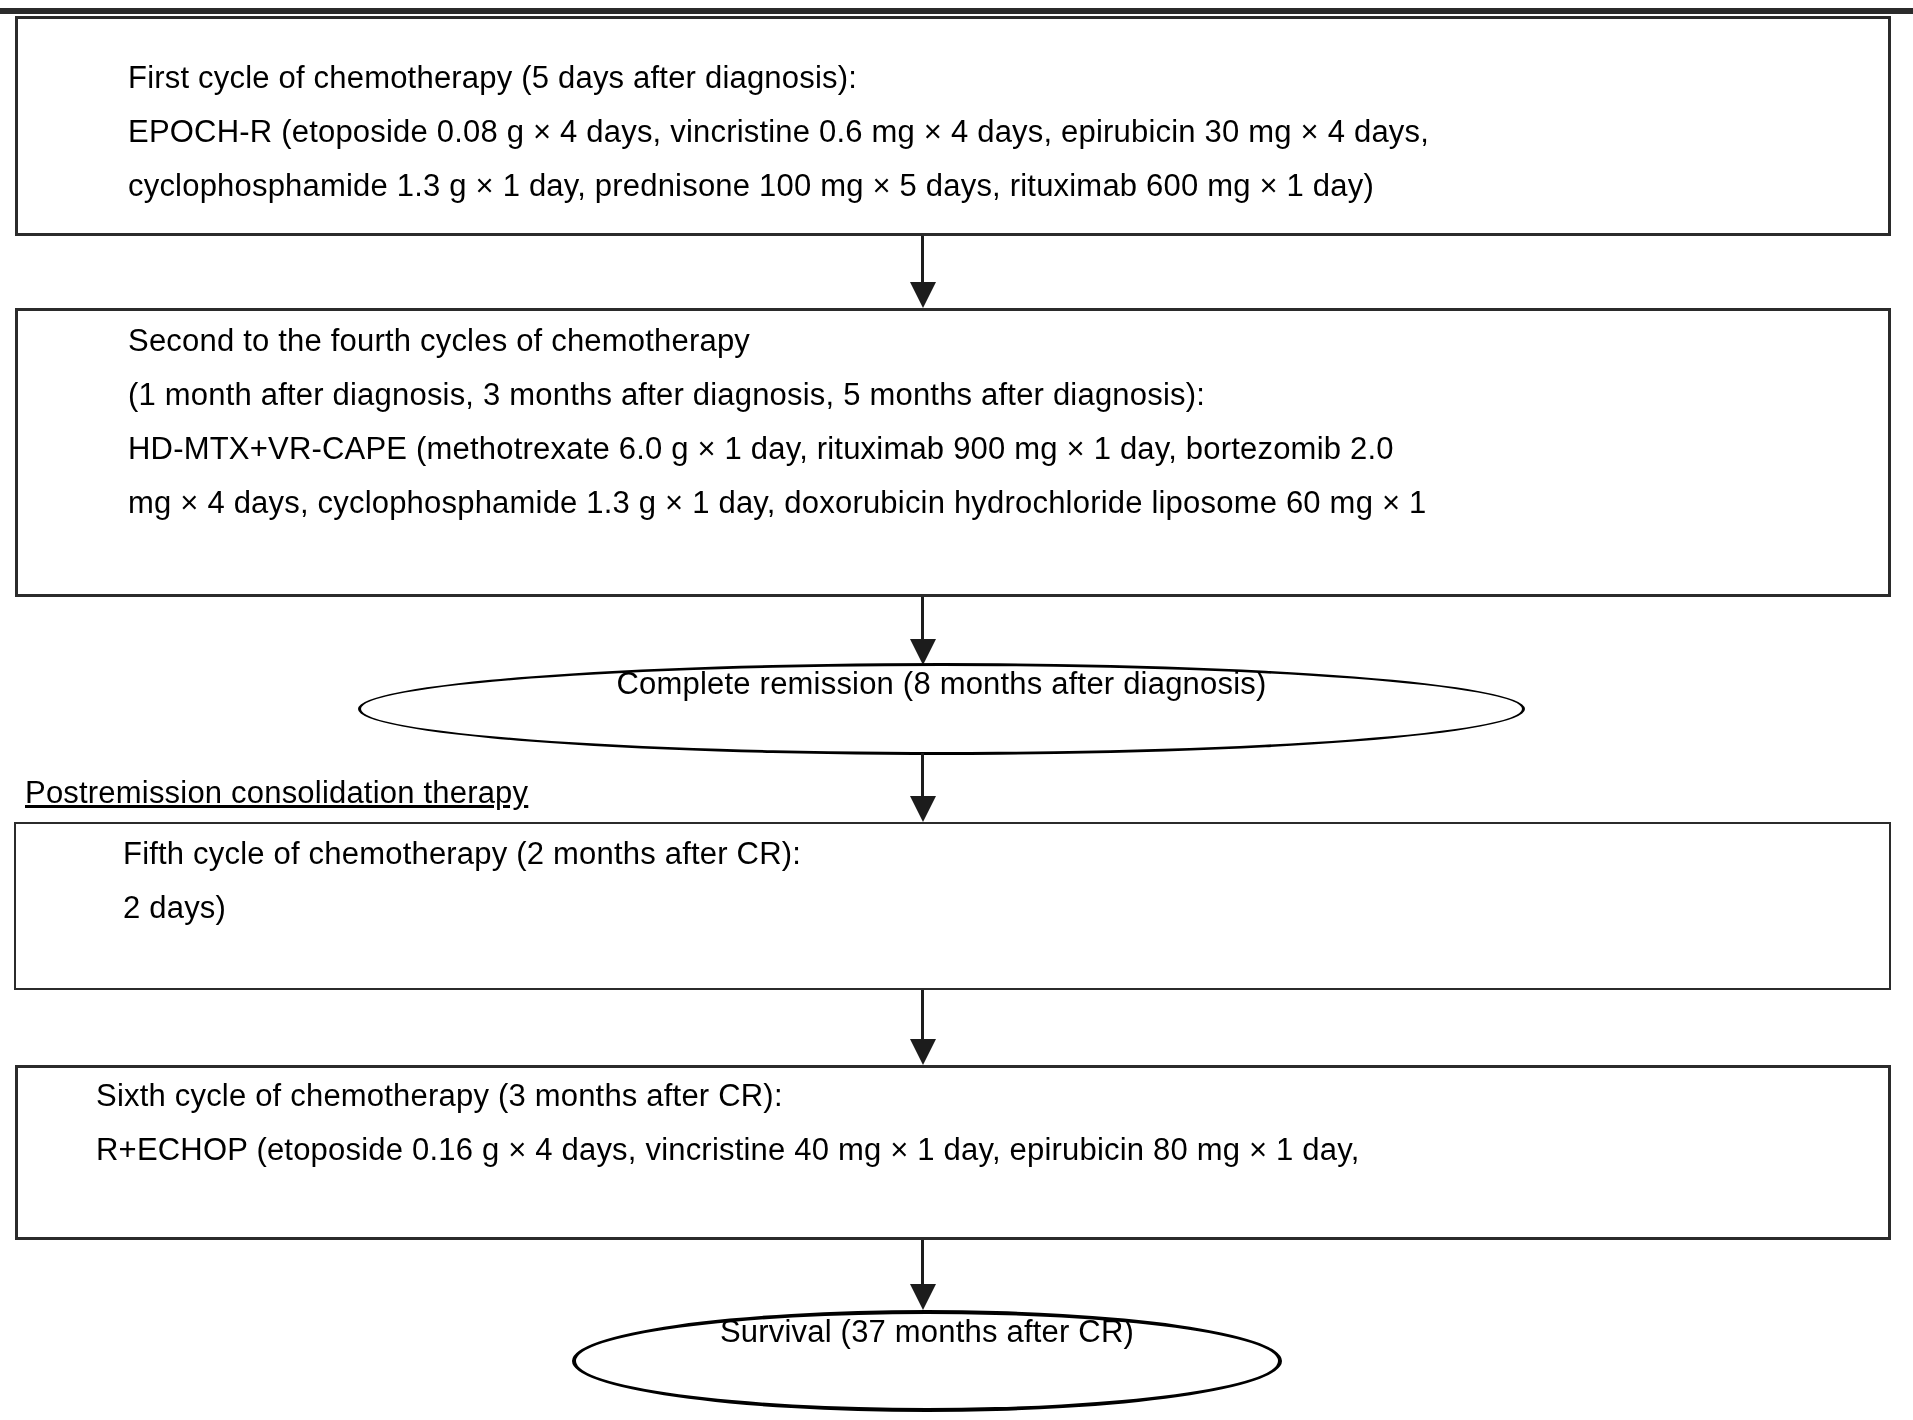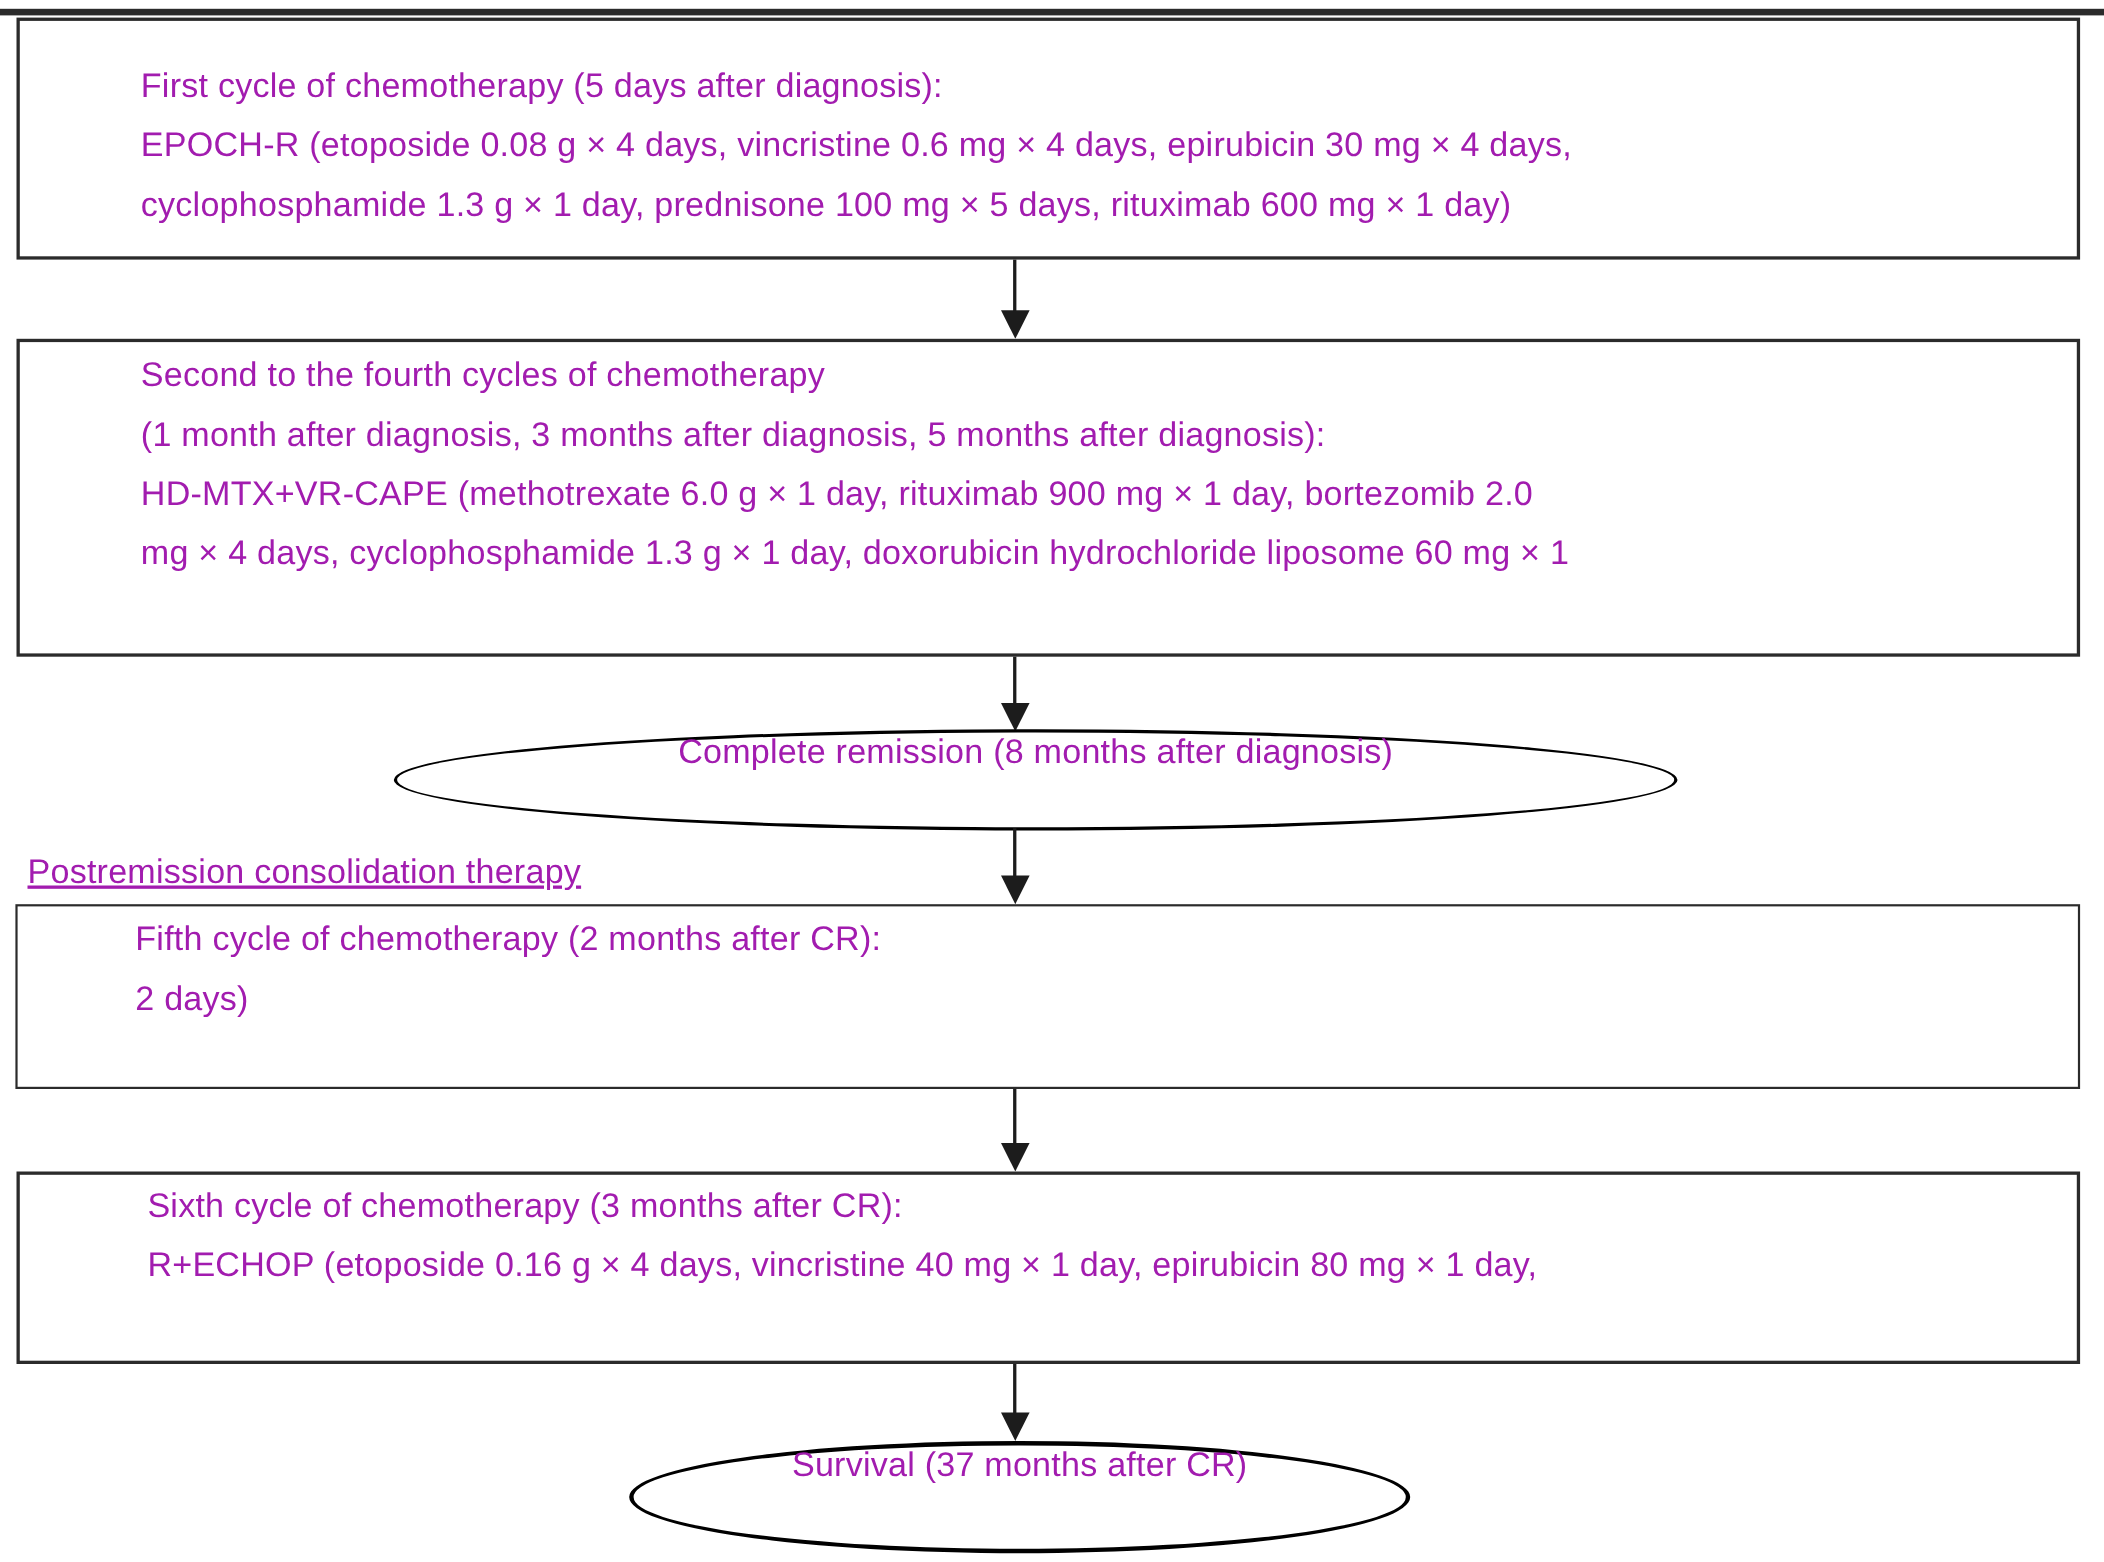--- a/index.html
+++ b/index.html
@@ -2,21 +2,21 @@
 <html><head>
 <meta charset="utf-8">
 <style>
   html, body { margin: 0; padding: 0; background: #ffffff; }
   .stage {
     position: relative;
     width: 1913px;
     height: 1420px;
     background: #ffffff;
     font-family: "Liberation Sans", "DejaVu Sans", sans-serif;
-    color: #a21caf;
+    color: #000000;
     overflow: hidden;
   }
   .top-rule {
     position: absolute;
     left: 0; top: 8;
     top: 8px;
     width: 1913px;
     height: 6px;
     background: #2b2b2b;
   }
@@ -28,21 +28,21 @@
   }
   .flow-box .line {
     font-size: 31px;
     line-height: 54px;
     white-space: nowrap;
     letter-spacing: 0.2px;
   }
   .box1 { left: 15px; top: 16px;  width: 1876px; height: 220px; padding: 32px 18px 0 110px; }
   .box2 { left: 15px; top: 308px; width: 1876px; height: 289px; padding: 3px 18px 0 110px; }
   .box3 { left: 14px; top: 822px; width: 1877px; height: 168px; padding: 3px 18px 0 107px; border-width: 2px; }
-  .box4 { left: 15px; top: 1065px; width: 1876px; height: 175px; padding: 1px 18px 0 116px; }
+  .box4 { left: 15px; top: 1065px; width: 1876px; height: 175px; padding: 1px 18px 0 78px; }
 
   .flow-ellipse {
     position: absolute;
     box-sizing: border-box;
     border: 3px solid #000000;
     border-radius: 50%;
     background: #ffffff;
     display: flex;
     align-items: flex-start;
     justify-content: center;

